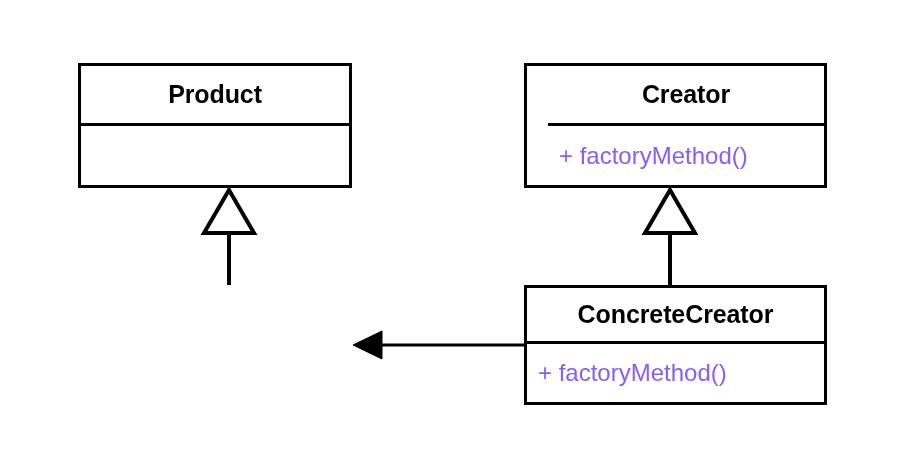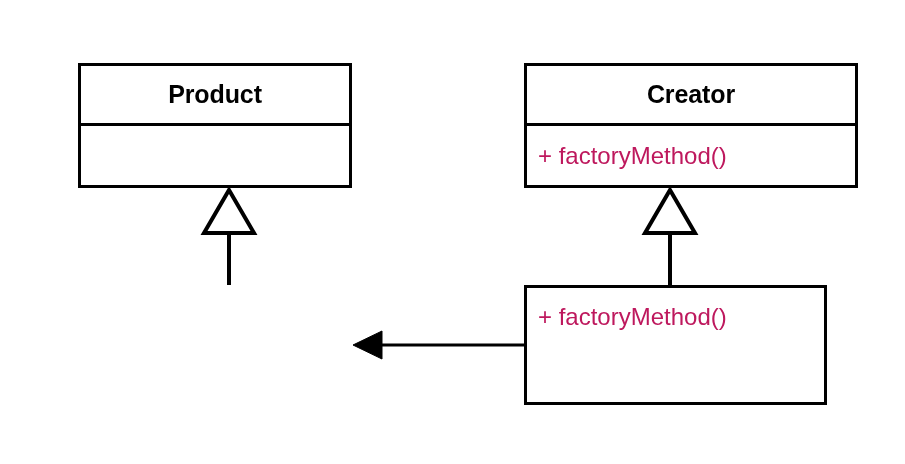--- a/index.html
+++ b/index.html
@@ -44,32 +44,32 @@
     display: flex;
     flex-direction: column;
     justify-content: center;
     padding-left: 11px;
   }
   .uml-member {
     font-size: 24px;
     font-weight: normal;
     line-height: 1.15;
     white-space: nowrap;
-    color: #be185d;
+    color: #8b5cf6;
   }
   .uml-members-compartment.is-empty {
     padding: 0;
   }
 
   
   #class-product        { left: 78px;  top: 63px;  width: 274px; height: 125px; }
   #class-product .uml-name-compartment      { height: 60px; }
   #class-product .uml-members-compartment   { height: 59px; }
 
-  #class-creator        { left: 524px; top: 63px;  width: 334px; height: 125px; }
+  #class-creator        { left: 524px; top: 63px;  width: 303px; height: 125px; padding-left: 21px; }
   #class-creator .uml-name-compartment      { height: 60px; }
   #class-creator .uml-members-compartment   { height: 59px; }
 
   #class-concreteproduct { left: 78px;  top: 285px; width: 274px; height: 120px; }
   #class-concreteproduct .uml-name-compartment    { height: 56px; }
   #class-concreteproduct .uml-members-compartment { height: 58px; }
 
   #class-concretecreator { left: 524px; top: 285px; width: 303px; height: 120px; }
   #class-concretecreator .uml-name-compartment    { height: 56px; }
   #class-concretecreator .uml-members-compartment { height: 58px; }
@@ -96,20 +96,21 @@
 
   <div class="uml-class" id="class-creator">
     <div class="uml-name-compartment">Creator</div>
     <div class="uml-members-compartment">
       <div class="uml-member">+ factoryMethod()</div>
     </div>
   </div>
 
 
   <div class="uml-class" id="class-concretecreator">
+    <div class="uml-name-compartment">ConcreteCreator</div>
     <div class="uml-members-compartment">
       <div class="uml-member">+ factoryMethod()</div>
     </div>
   </div>
 
   <svg id="connector-layer" viewBox="0 0 905 464" width="905" height="464">
 
     
     <g>
       <line x1="229" y1="285" x2="229" y2="232" stroke="#000000" stroke-width="4"></line>

